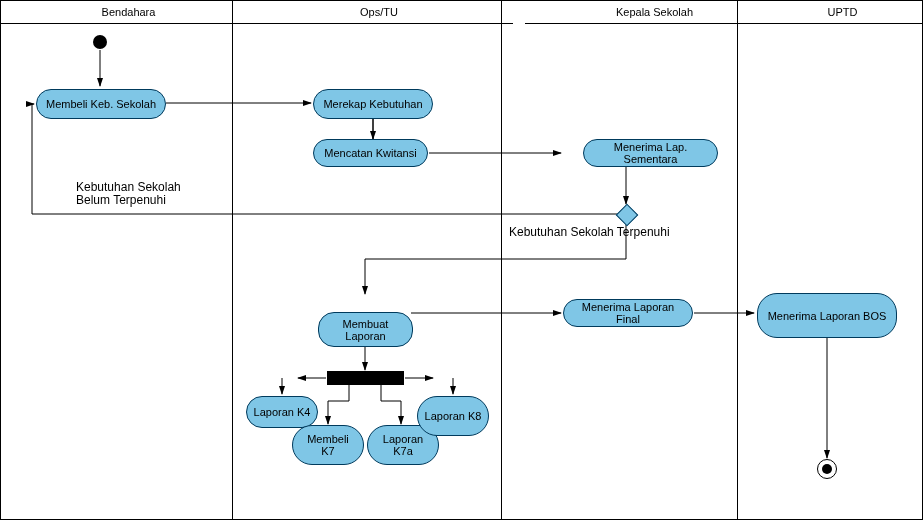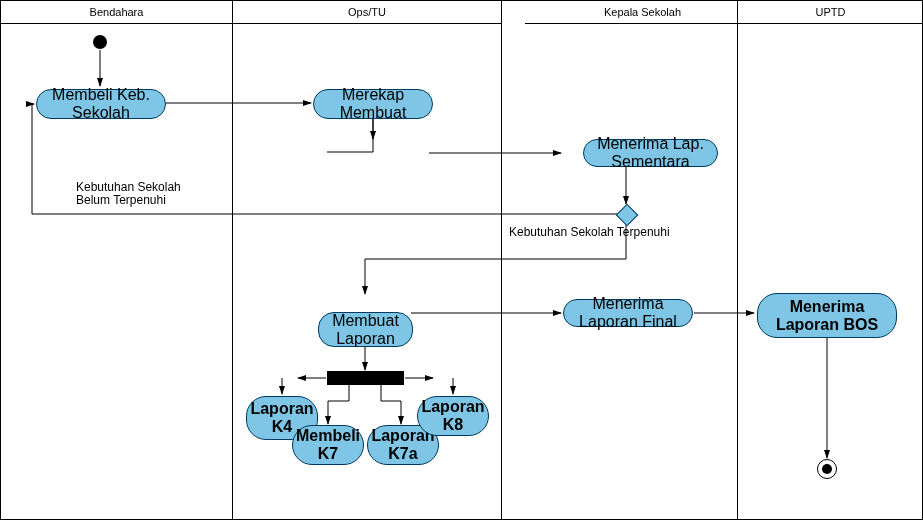--- a/index.html
+++ b/index.html
@@ -20,42 +20,43 @@
   }
   
   .lane-header {
     position: absolute;
     top: 0;
     height: 22px;
     line-height: 22px;
     text-align: center;
     border-bottom: 1px solid #000;
     font-size: 11px;
+    padding-left: 12px;
   }
   .vline {
     position: absolute;
     top: 0;
     width: 0;
     height: 100%;
     border-left: 1px solid #000;
   }
   .node {
     position: absolute;
     background: #7fc6e6;
     border: 1px solid #003a5c;
     border-radius: 16px;
     display: flex;
     align-items: center;
     justify-content: center;
     padding: 2px 6px;
     text-align: center;
     box-sizing: border-box;
-    font-size: 16px;
-  }
-  .tall-node { border-radius: 20px; font-weight: bold; }
+    font-size: 11px;
+  }
+  .tall-node { border-radius: 20px; }
   .initial {
     position: absolute;
     width: 14px;
     height: 14px;
     background: #000;
     border-radius: 50%;
   }
   .final-outer {
     position: absolute;
     width: 18px;
@@ -151,36 +152,37 @@
 
     <path d="M693,312 L753,312" stroke="#000" fill="none" marker-end="url(#ah)"></path>
 
     <path d="M826,336 L826,457" stroke="#000" fill="none" marker-end="url(#ah)"></path>
   </svg>
 
   <div class="initial" style="left:92px;top:34px"></div>
 
   <div class="node" style="left:35px;top:88px;width:130px;height:30px">Membeli Keb. Sekolah</div>
 
-  <div class="node" style="left:312px;top:88px;width:120px;height:30px">Merekap Membuat</div>
-
+  <div class="node" style="left:312px;top:88px;width:120px;height:30px">Merekap Kebutuhan</div>
+
+  <div class="node" style="left:312px;top:138px;width:115px;height:28px">Mencatan Kwitansi</div>
 
   <div class="node" style="left:582px;top:138px;width:135px;height:28px">Menerima Lap. Sementara</div>
 
   <div class="diamond" style="left:618px;top:206px"></div>
 
   <div class="label" style="left:75px;top:180px">Kebutuhan Sekolah
 Belum Terpenuhi</div>
   <div class="label" style="left:508px;top:225px">Kebutuhan Sekolah Terpenuhi</div>
 
   <div class="node" style="left:317px;top:311px;width:95px;height:35px">Membuat Laporan</div>
 
   <div class="forkbar" style="left:326px;top:370px;width:77px;height:14px"></div>
 
-  <div class="node tall-node" style="left:245px;top:395px;width:72px;height:44px">Laporan K4</div>
+  <div class="node tall-node" style="left:245px;top:395px;width:72px;height:32px">Laporan K4</div>
 
   <div class="node tall-node" style="left:291px;top:424px;width:72px;height:40px">Membeli K7</div>
 
   <div class="node tall-node" style="left:366px;top:424px;width:72px;height:40px">Laporan K7a</div>
 
   <div class="node tall-node" style="left:416px;top:395px;width:72px;height:40px">Laporan K8</div>
 
   <div class="node" style="left:562px;top:298px;width:130px;height:28px">Menerima Laporan Final</div>
 
   <div class="node tall-node" style="left:756px;top:292px;width:140px;height:45px">Menerima Laporan BOS</div>

